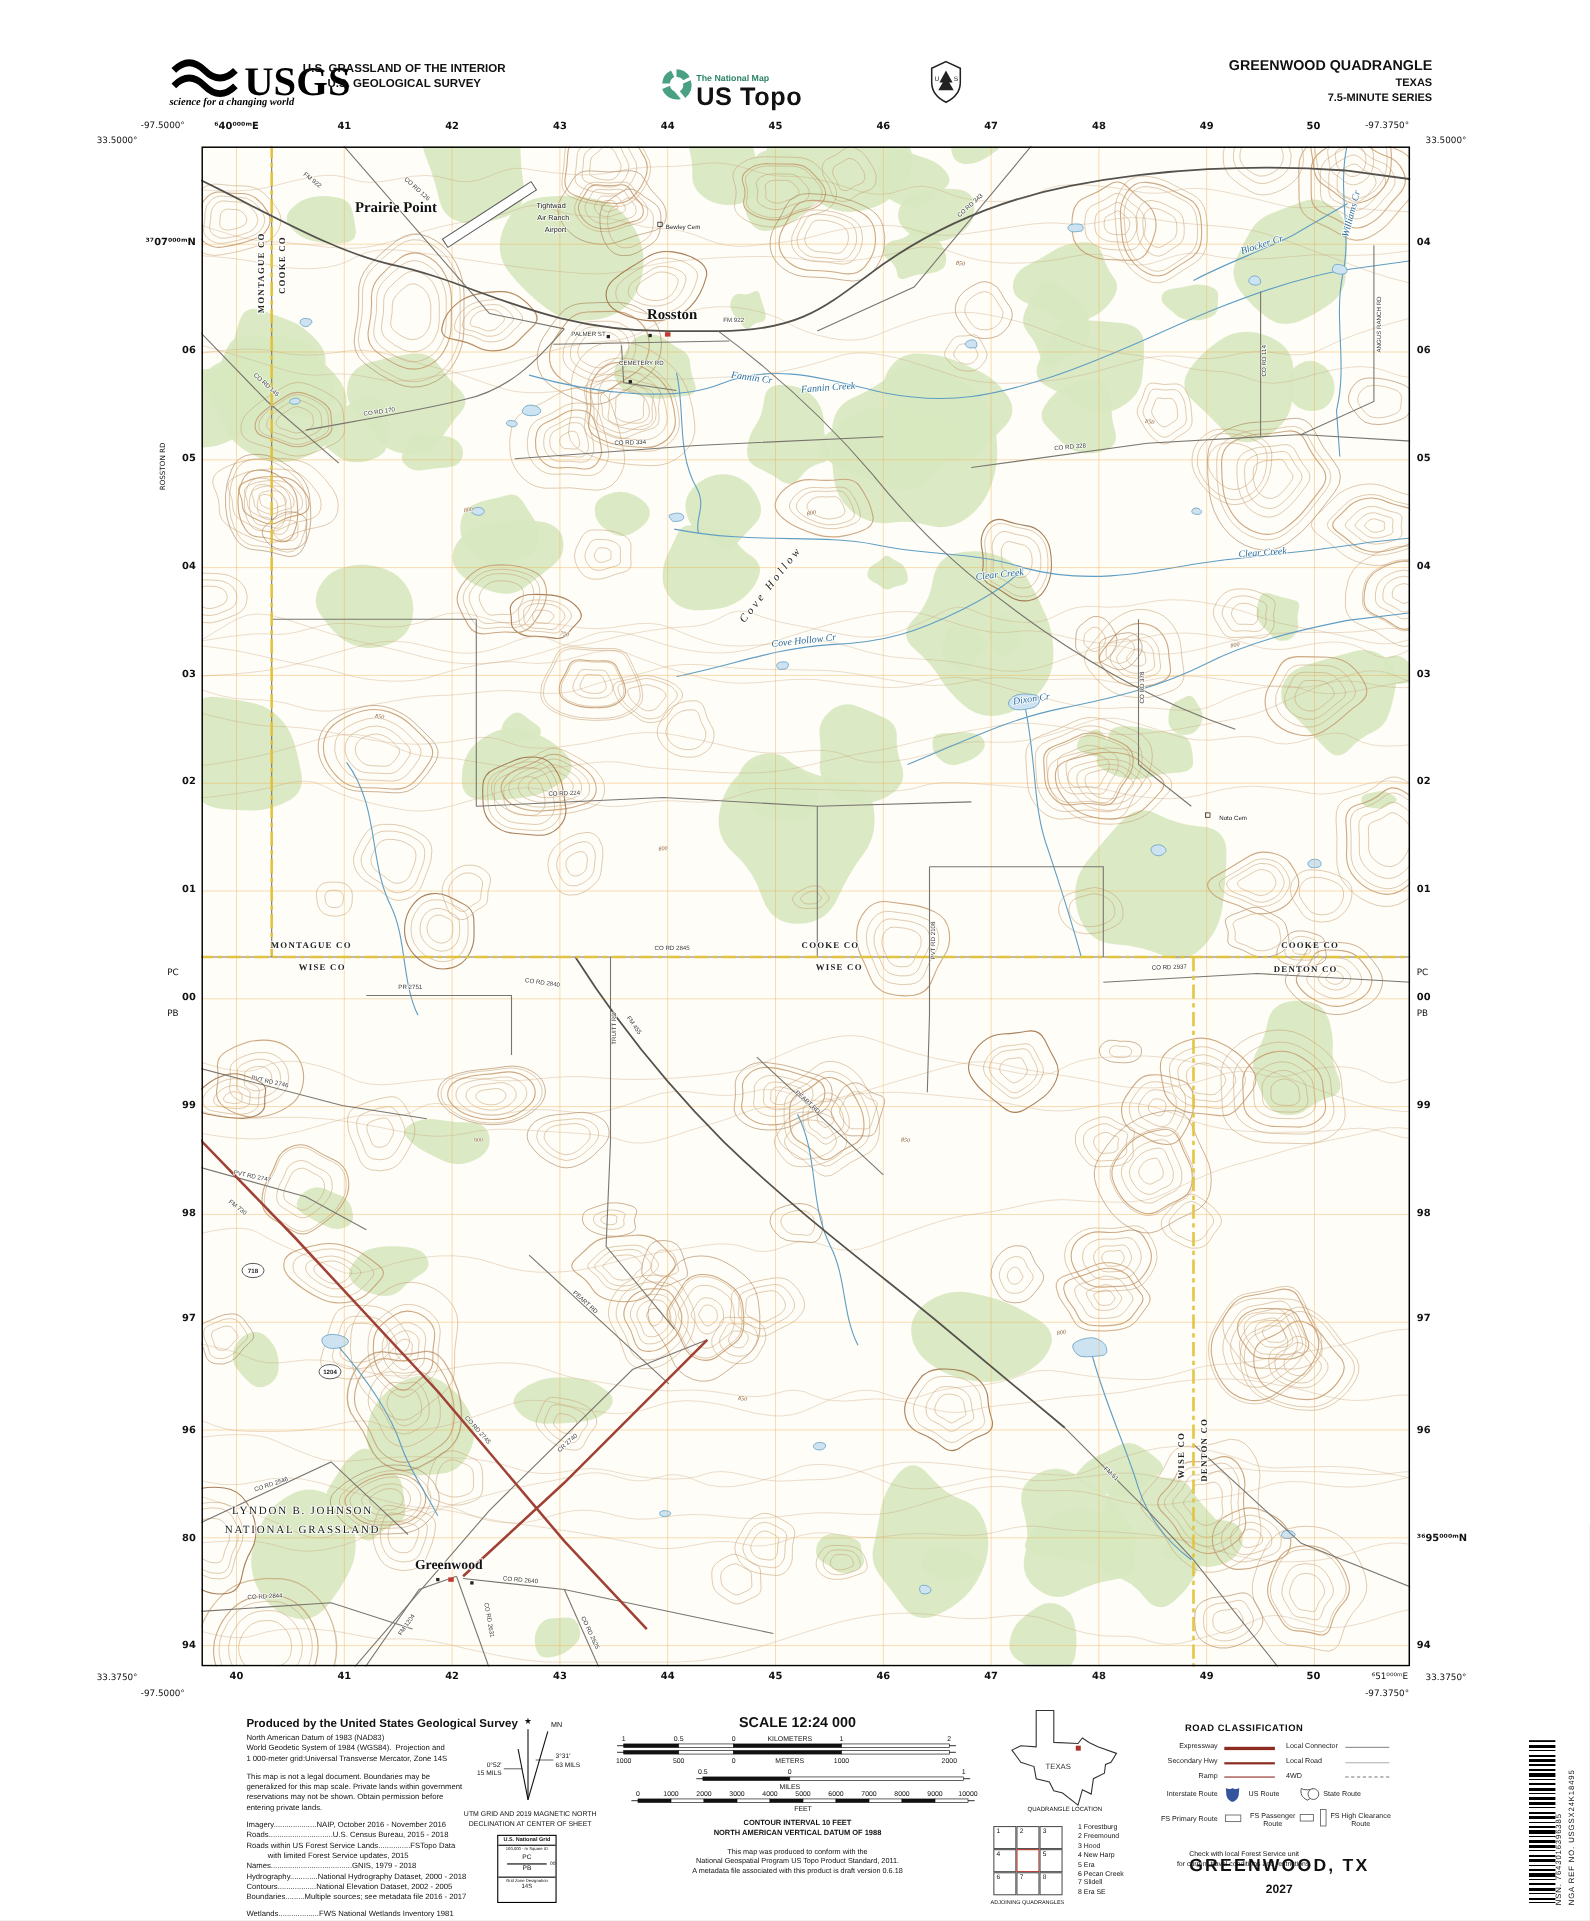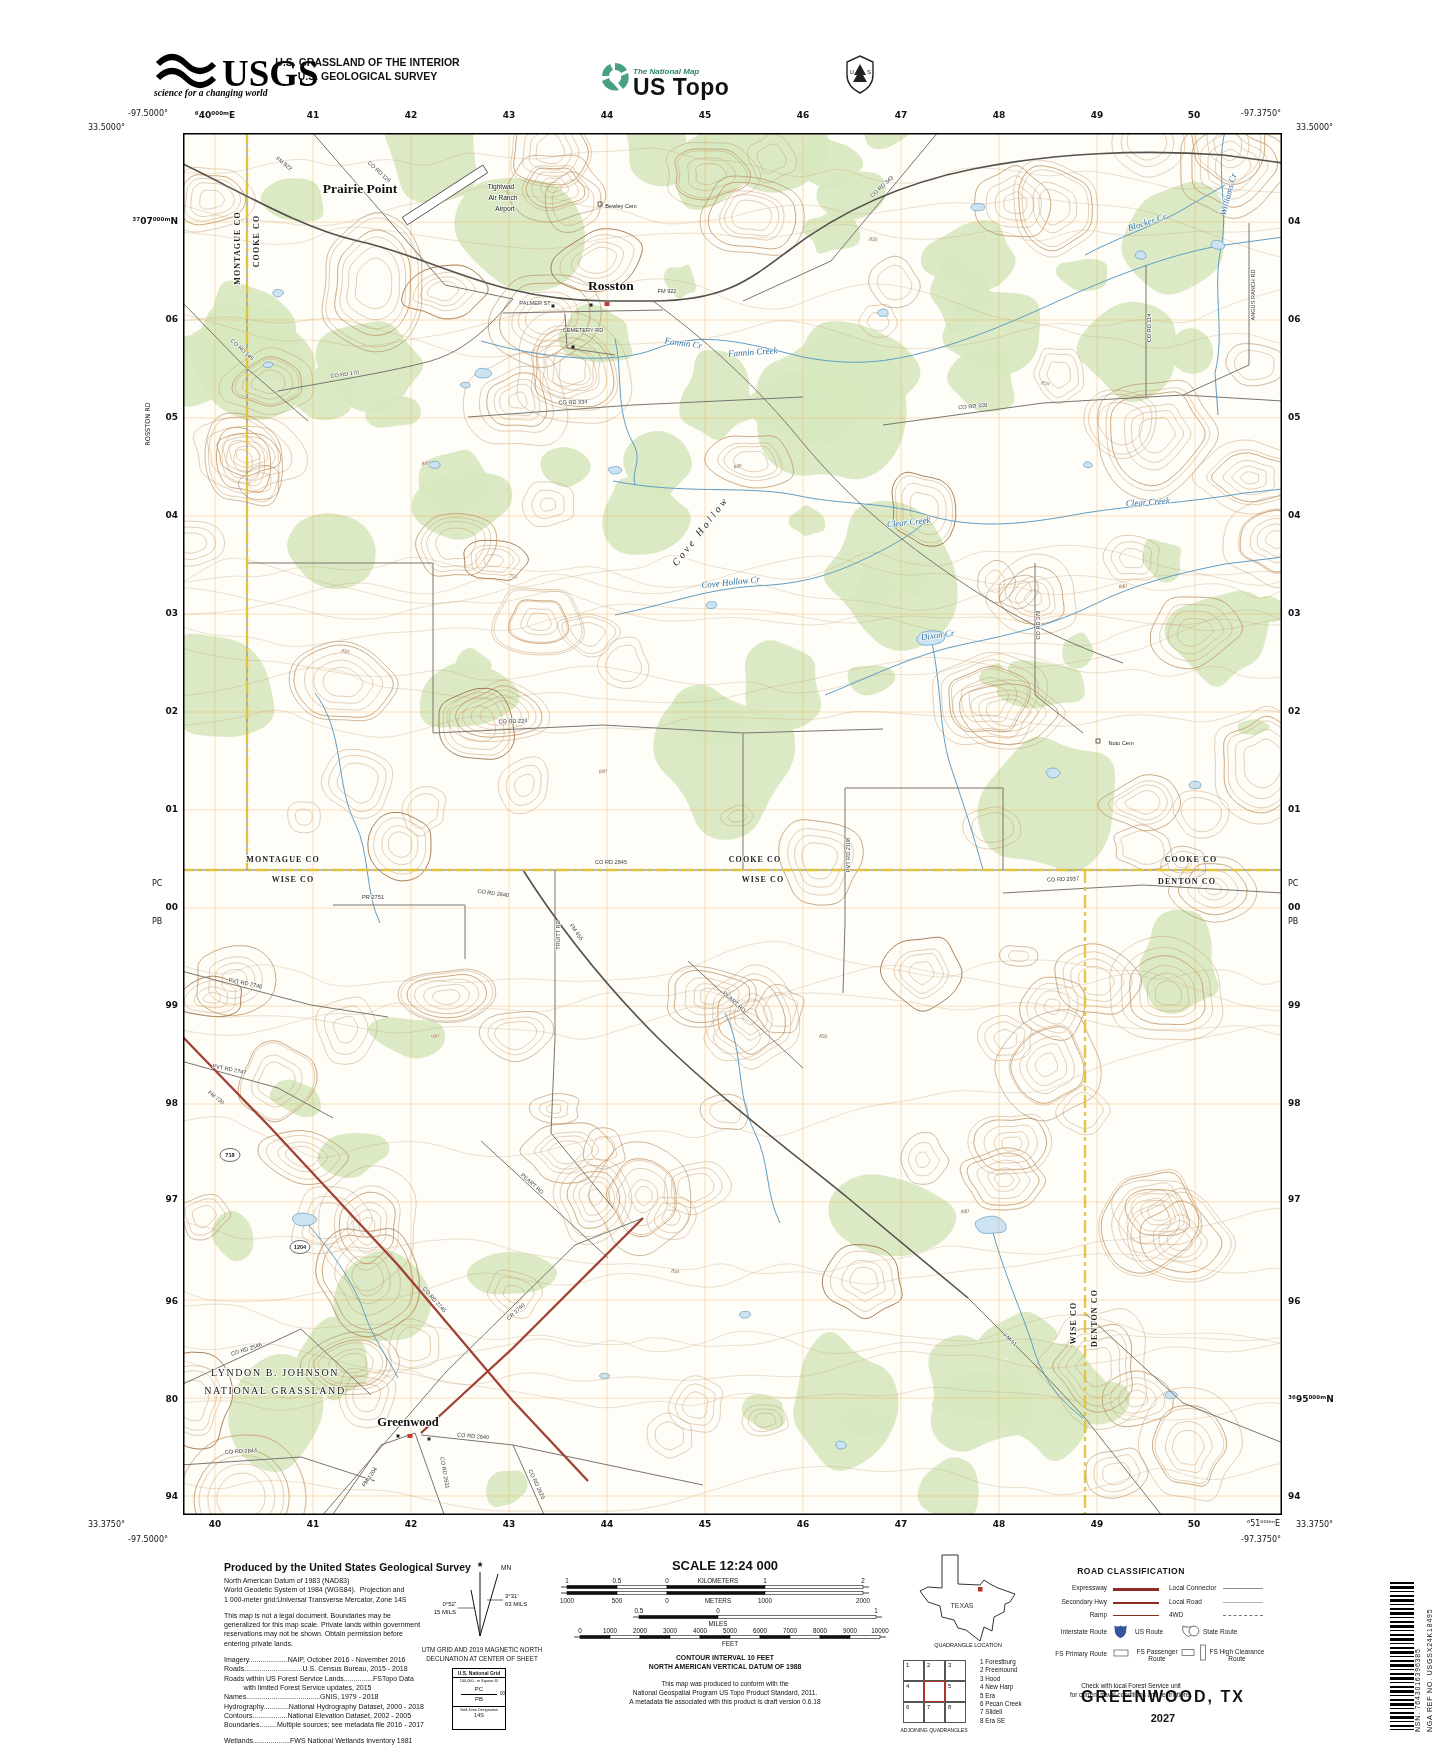--- a/index.html
+++ b/index.html
@@ -4,21 +4,21 @@
 <style>
   html,body{margin:0;padding:0;background:#e8e8e8;font-family:"Liberation Sans",sans-serif;}
   #sheet{position:relative;width:1445px;height:1746px;background:#ffffff;overflow:hidden;}
   
   .hdr-usgs{position:absolute;left:152px;top:48px;width:250px;height:56px;}
   .wave{fill:none;stroke:#000;stroke-width:6px;}
   .usgs-word{font-family:"Liberation Serif",serif;font-weight:bold;font-size:37px;fill:#000;}
   .usgs-tag{position:absolute;left:2px;top:40px;font-family:"Liberation Serif",serif;font-style:italic;font-weight:bold;font-size:9.5px;color:#000;}
   .hdr-dept{position:absolute;left:255px;top:55px;width:225px;text-align:center;font-weight:bold;font-size:10.5px;color:#111;line-height:1.35;}
   .hdr-natmap{position:absolute;left:597px;top:54px;width:170px;display:flex;align-items:center;}
-  .nm-title{color:#2e8566;font-style:italic;font-weight:bold;font-size:8px;margin-top:13px;}
+  .nm-title{color:#2e8566;font-weight:bold;font-size:8px;margin-top:13px;}
   .nm-sub{font-size:23px;font-weight:bold;color:#111;letter-spacing:0.5px;line-height:1;}
   .hdr-title{position:absolute;left:990px;top:52px;width:312px;text-align:right;color:#111;}
   .hdr-title .t1{font-weight:bold;font-size:13px;}
   .hdr-title .t2{font-weight:bold;font-size:10px;margin-top:3px;}
   .hdr-title .t3{font-weight:bold;font-size:10px;margin-top:3px;}
   .fs-shield{position:absolute;left:845px;top:55px;}
   
   .gridnum{position:absolute;font-family:"DejaVu Sans",sans-serif;font-size:9px;font-weight:bold;color:#111;white-space:nowrap;}
   .gridnum.r{text-align:right;}
   .coord{position:absolute;font-family:"DejaVu Sans",sans-serif;font-size:8px;color:#111;white-space:nowrap;}
@@ -106,20 +106,25 @@
       <div class="nm-title">The National Map</div>
       <div class="nm-sub">US Topo</div>
     </div>
   </div>
   <svg class="fs-shield" width="30" height="40" viewBox="0 0 30 40">
     <path d="M15,1 L28,7 L28,20 C28,29 22,34.5 15,38 C8,34.5 2,29 2,20 L2,7 Z" fill="#fff" stroke="#222" stroke-width="1.4"></path>
     <path d="M15,9 L21,20 L18,20 L22,27 L8,27 L12,20 L9,20 Z" fill="#222"></path>
     <text x="4.5" y="19" font-size="6" fill="#222">U</text>
     <text x="22" y="19" font-size="6" fill="#222">S</text>
   </svg>
+  <div class="hdr-title">
+    <div class="t1">GREENWOOD QUADRANGLE</div>
+    <div class="t2">TEXAS</div>
+    <div class="t3">7.5-MINUTE SERIES</div>
+  </div>
 
   <svg id="map-svg" width="1099" height="1382" viewBox="0 0 1099 1382">
       <defs>
         <clipPath id="mclip">
           <rect x="0" y="0" width="1099" height="1382"></rect>
         </clipPath>
       </defs>
       <g clip-path="url(#mclip)">
         <rect x="0" y="0" width="1099" height="1382" fill="#fefdf7"></rect>
         <path d="M702.6,52.4Q703.9,65.1 696.6,73.3Q689.3,81.4 678.5,84.9Q667.6,88.4 656.2,85.4Q644.7,82.3 637.6,73.7Q630.5,65.1 635.2,54.7Q640.0,44.3 653.8,41.2Q667.6,38.0 684.4,38.9Q701.3,39.8 702.6,52.4Z" fill="#d8e8c0" opacity="0.92"></path>

